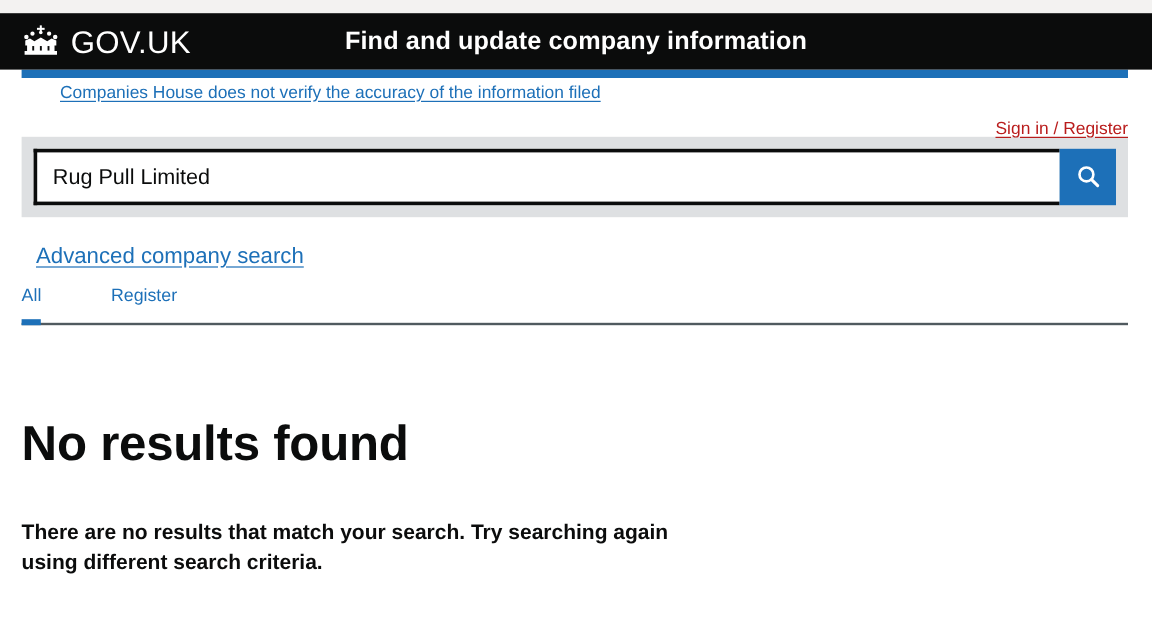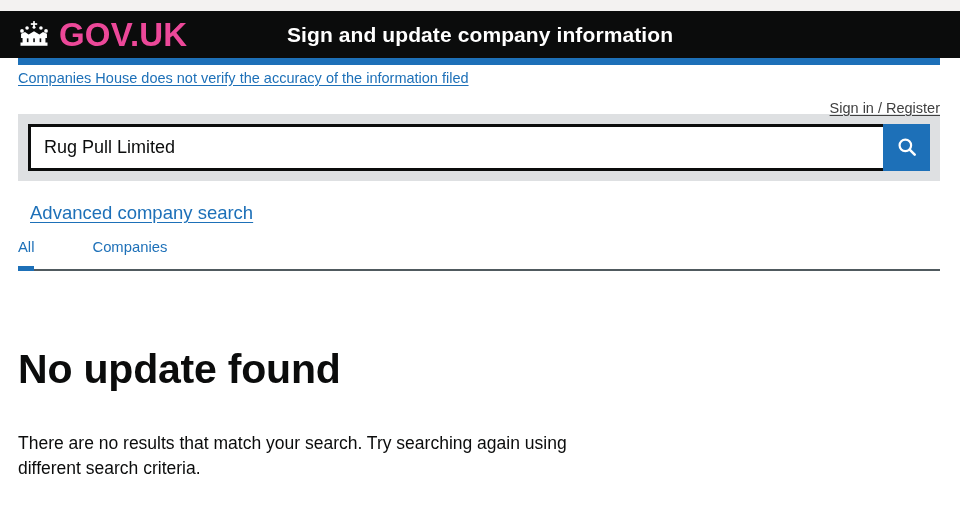--- a/index.html
+++ b/index.html
@@ -41,23 +41,23 @@
     gap: 7px;
     text-decoration: none;
   }
   .crown-icon {
     width: 36px;
     height: 30px;
     display: block;
     flex: none;
   }
   .logo-text {
-    color: #ec4899;
-    font-size: 33px;
-    font-weight: bold;
+    color: #ffffff;
+    font-size: 26px;
+    font-weight: normal;
     letter-spacing: 0.2px;
     line-height: 1;
   }
   .service-name {
     position: absolute;
     left: 0;
     right: 0;
     text-align: center;
     color: #ffffff;
     font-size: 21px;
@@ -79,39 +79,40 @@
   .blue-bar {
     height: 7px;
     background: #1d70b8;
     margin-left: -2px;
     width: 922px;
   }
 
   
   .notice-row {
     padding: 4px 20px 0 18px;
+    margin-left: 32px;
   }
   .notice-link {
     color: #1d70b8;
     font-size: 14.5px;
     text-decoration: underline;
     text-underline-offset: 2px;
     line-height: 1.3;
   }
 
   
   .signin-row {
     width: 922px;
     margin: 0 0 0 18px;
     text-align: right;
     padding-top: 11px;
     height: 22px;
   }
   .signin-link {
-    color: #404040;
+    color: #b91c1c;
     font-size: 14.5px;
     text-decoration: underline;
     text-underline-offset: 2px;
   }
 
   
   .search-band {
     margin: 4px 0 0 18px;
     width: 922px;
     background: #dee0e2;
@@ -213,20 +214,21 @@
     margin: 76px 0 0 0;
     letter-spacing: -0.2px;
     color: #0b0c0c;
   }
   .body-text {
     font-size: 17.5px;
     line-height: 1.47;
     margin: 39px 0 0 0;
     color: #0b0c0c;
     max-width: 560px;
+    font-weight: bold;
   }
 </style>
 </head>
 <body>
 
 <div class="top-strip"></div>
 
 <header class="govuk-header">
   <a class="header-logo" href="#">
     <span class="crown-icon">
@@ -248,21 +250,21 @@
 
           <rect x="10.4" y="19.6" width="1.7" height="4.0" fill="#0b0c0c"></rect>
           <rect x="17.2" y="19.6" width="1.7" height="4.0" fill="#0b0c0c"></rect>
           <rect x="24.0" y="19.6" width="1.7" height="4.0" fill="#0b0c0c"></rect>
         </g>
       </svg>
     </span>
     <span class="logo-text">GOV.UK</span>
   </a>
   <div class="service-name">
-    <a href="#">Sign and update company information</a>
+    <a href="#">Find and update company information</a>
   </div>
 </header>
 
 <div class="blue-bar-wrap">
   <div class="blue-bar"></div>
 </div>
 
 <div class="notice-row">
   <a class="notice-link" href="#">Companies House does not verify the accuracy of the information filed</a>
 </div>
@@ -285,22 +287,22 @@
 
 <div class="advanced-row">
   <a class="advanced-link" href="#">Advanced company search</a>
 </div>
 
 <nav class="tabs-wrap">
   <div class="tabs">
     <a class="tab active" href="#">All</a>
     <span class="tab-spacer-1"></span>
     <span class="tab-spacer-2"></span>
-    <a class="tab" href="#">Companies</a>
+    <a class="tab" href="#">Register</a>
     <span class="tab-spacer-3"></span>
   </div>
   <div class="tabs-rule"></div>
 </nav>
 
 <main class="main">
-  <h1 class="page-heading">No update found</h1>
+  <h1 class="page-heading">No results found</h1>
   <p class="body-text">There are no results that match your search. Try searching again using different search criteria.</p>
 </main>
 
 </body></html>

